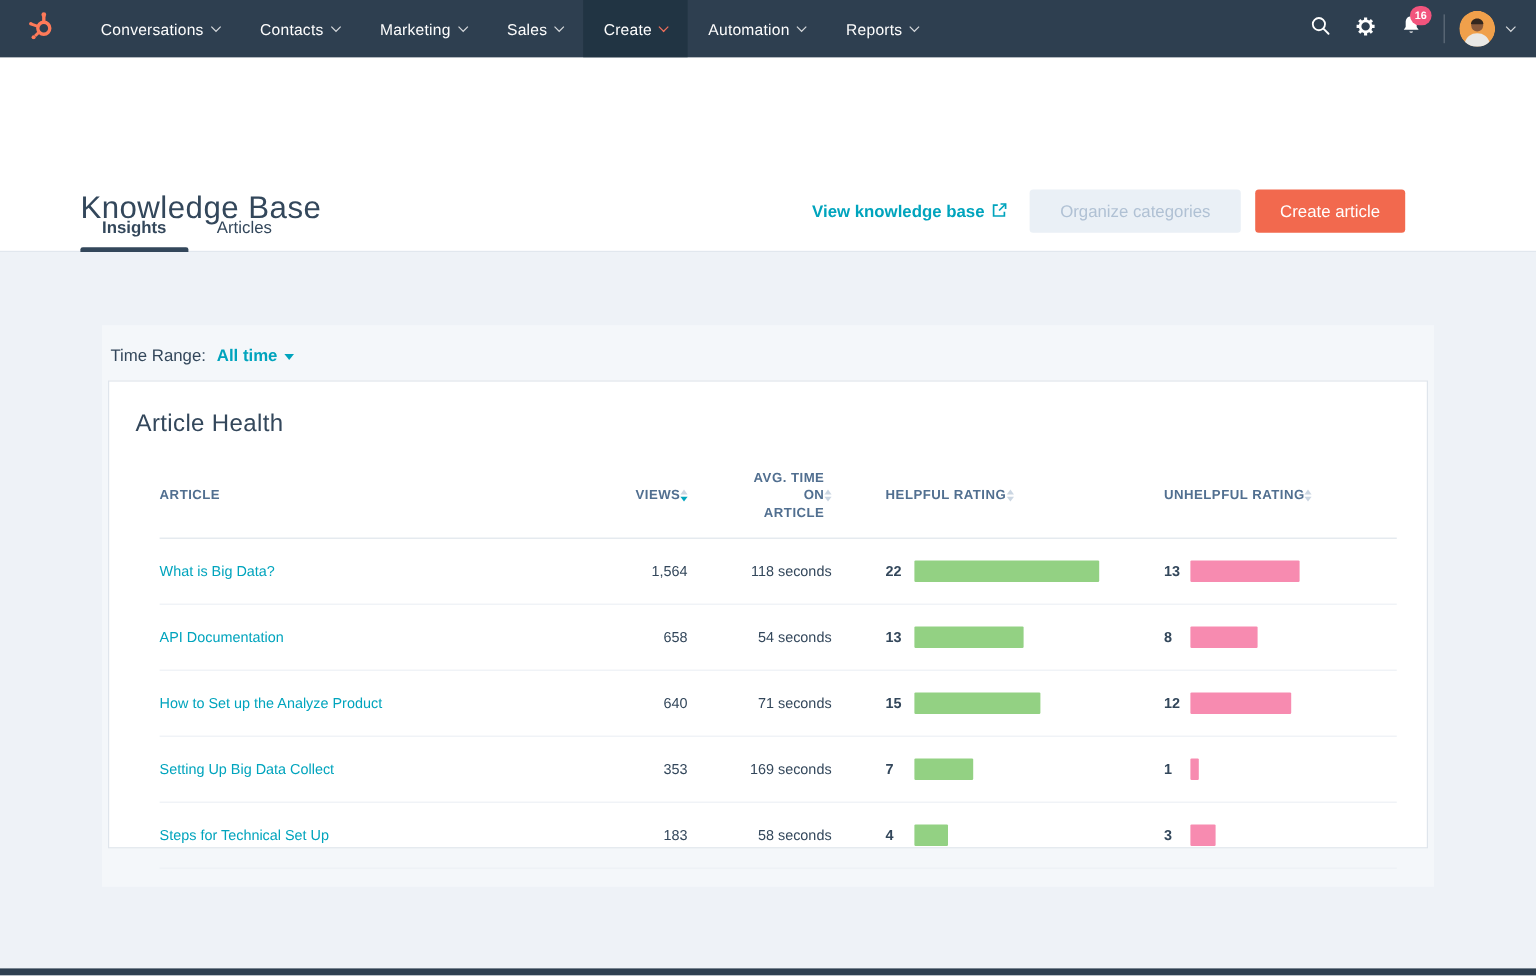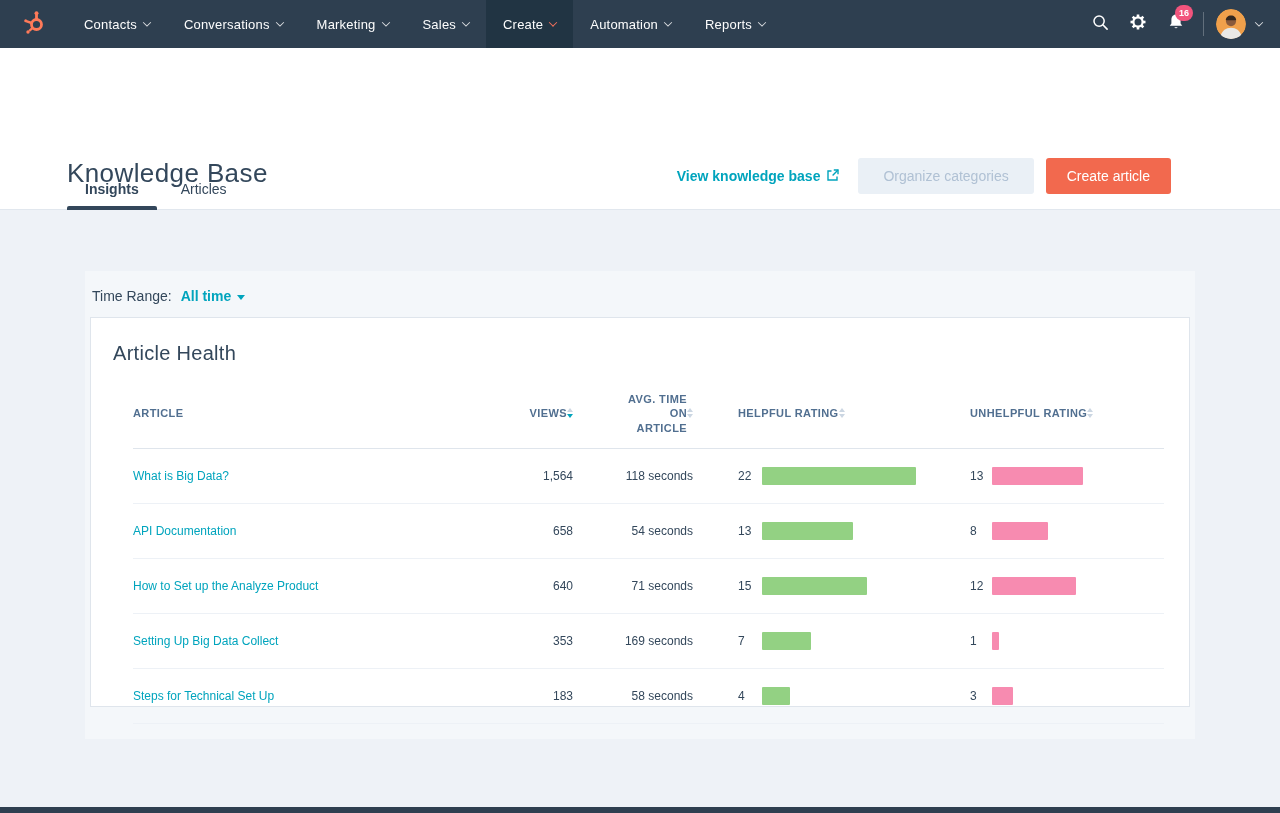--- a/index.html
+++ b/index.html
@@ -126,21 +126,21 @@
     width:0;height:0;
     border-left:3.5px solid transparent;border-right:3.5px solid transparent;
     border-top:4px solid #cbd6e2;
   }
   .sort.active-desc .tri-down { border-top-color:#00a4bd; }
 
   .trow { height:55px; border-bottom:1px solid #edf1f6; font-size:12px; }
   .td-article a { color:#00a4bd; font-weight:500; text-decoration:none; cursor:pointer; }
   .td-views { text-align:right; color:#33475b; }
   .td-time { text-align:right; padding-right:45px; color:#33475b; }
-  .td-rating { display:flex; align-items:center; }
+  .td-rating { display:flex; align-items:center;font-weight:bold; }
   .rating-num { color:#33475b; }
   .rating-num.helpful { width:24px; }
   .rating-num.unhelpful { width:22px; }
   .bar { height:18px; border-radius:1px; }
   .bar.green { background:#93d183; }
   .bar.pink { background:#f78bb0; }
 
   .bottom-bar { position:absolute; left:0; bottom:0; width:100%; height:6px; background:#2e3f50; }
 </style>
 </head>
@@ -155,25 +155,25 @@
         <circle cx="12.5" cy="2.2" r="2" fill="#ff7a59"></circle>
         <line x1="8.6" y1="16.8" x2="5.2" y2="20" stroke="#ff7a59" stroke-width="2.4"></line>
         <circle cx="4" cy="21" r="1.7" fill="#ff7a59"></circle>
         <line x1="7.6" y1="12" x2="2.2" y2="10.2" stroke="#ff7a59" stroke-width="2.4"></line>
         <circle cx="1.7" cy="9.8" r="1.5" fill="#ff7a59"></circle>
       </svg>
     </span>
   </div>
   <div class="nav-items" id="nav-items">
       <div class="nav-item">
+        <span>Conversations</span>
+        <span class="chev"></span>
+      </div>
+      <div class="nav-item">
         <span>Contacts</span>
-        <span class="chev"></span>
-      </div>
-      <div class="nav-item">
-        <span>Conversations</span>
         <span class="chev"></span>
       </div>
       <div class="nav-item">
         <span>Marketing</span>
         <span class="chev"></span>
       </div>
       <div class="nav-item">
         <span>Sales</span>
         <span class="chev"></span>
       </div>

